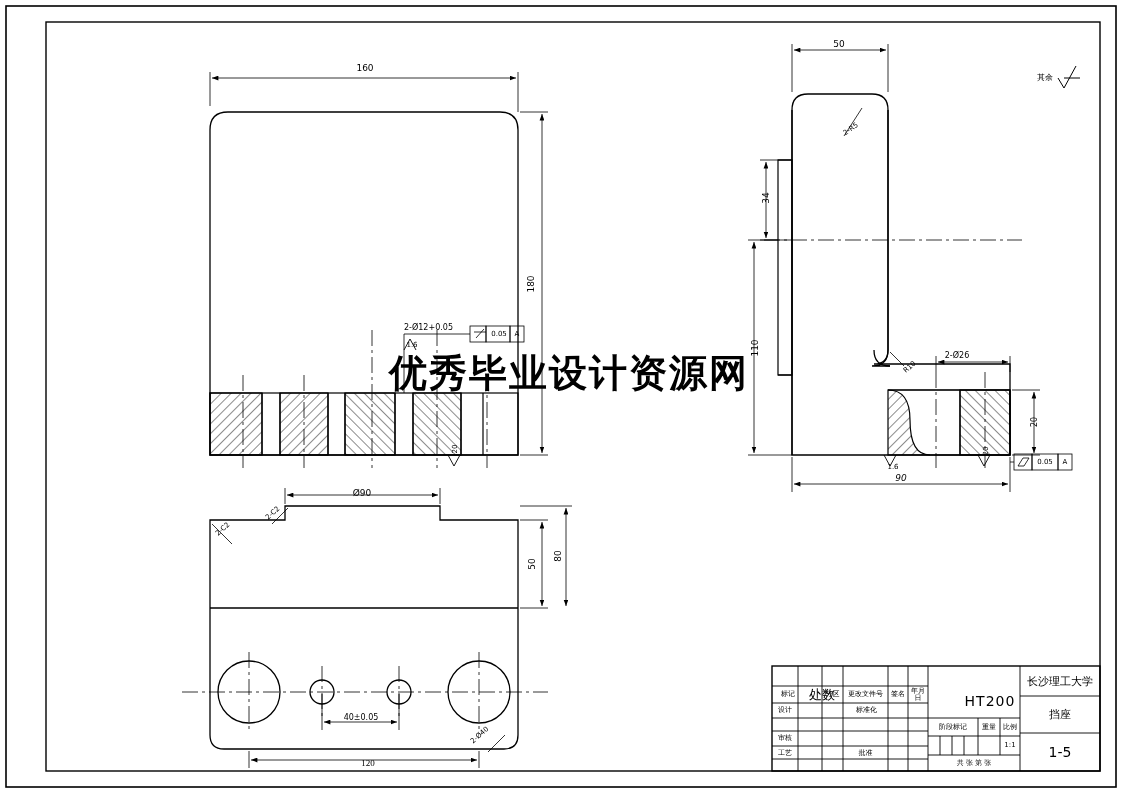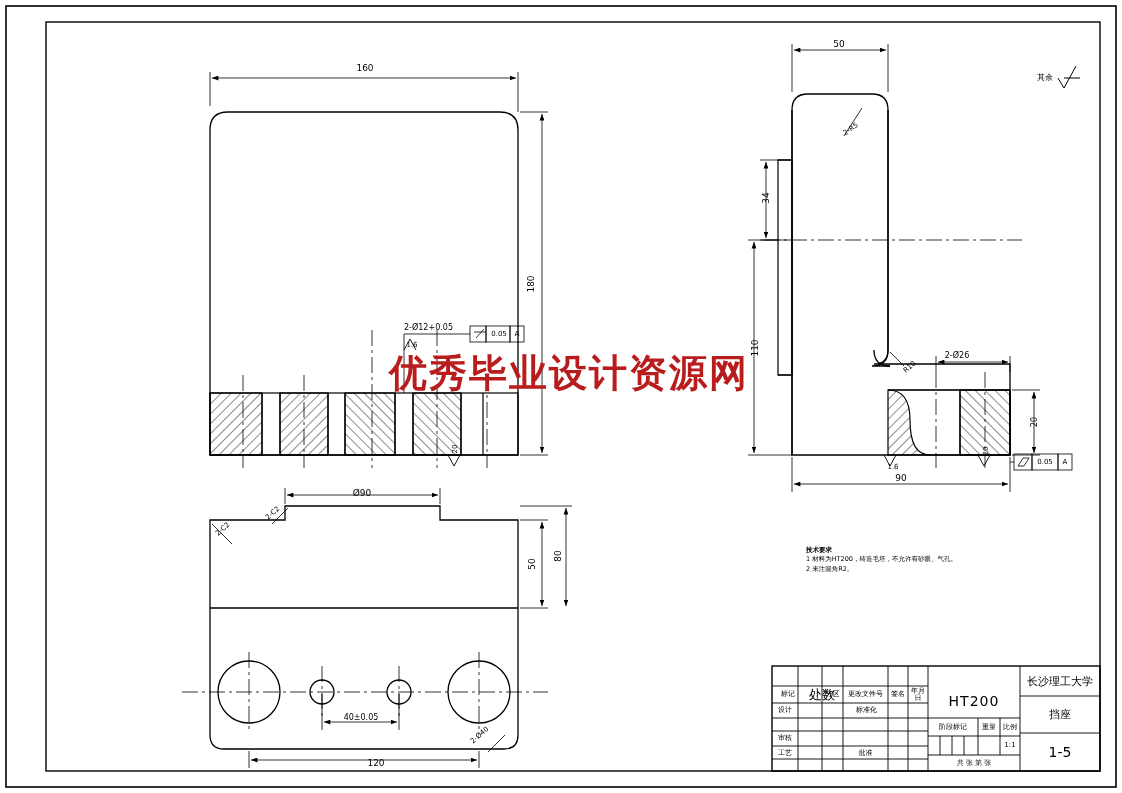--- a/index.html
+++ b/index.html
@@ -1,21 +1,21 @@
 <!DOCTYPE html>
 <html><head>
 <meta charset="utf-8">
 <style>
   html,body{margin:0;padding:0;background:#ffffff;}
   body{width:1122px;height:793px;position:relative;
        font-family:"DejaVu Sans","Liberation Sans",sans-serif;
        overflow:hidden;}
   #sheet{position:absolute;inset:0;background:#fff;}
   svg#cad{position:absolute;left:0;top:0;width:1122px;height:793px;}
-  .wm{position:absolute;color:#b91c1c;font-weight:bold;white-space:nowrap;
+  .wm{position:absolute;color:#000000;font-weight:bold;white-space:nowrap;
       font-family:"DejaVu Serif","Liberation Serif",serif;}
   #wm1{left:389px;top:348px;font-size:38px;letter-spacing:2px;
        font-family:"DejaVu Sans","Liberation Sans",sans-serif;}
   #wm2{left:394px;top:415px;font-size:30px;letter-spacing:1px;}
   .tb{position:absolute;font-size:8px;color:#000;line-height:1;
       font-family:"DejaVu Sans","Liberation Sans",sans-serif;
       display:flex;align-items:center;justify-content:center;
       text-align:center;}
 </style>
 </head>
@@ -285,60 +285,55 @@
   <div class="tb" style="left:520px;top:278px;width:22px;height:12px;font-size:9px;transform:rotate(-90deg);">180</div>
   <div class="tb" style="left:404px;top:322px;width:70px;height:11px;font-size:8px;justify-content:flex-start;">2-Ø12+0.05</div>
   <div class="tb" style="left:489px;top:329px;width:20px;height:10px;font-size:7px;">0.05</div>
   <div class="tb" style="left:511px;top:329px;width:12px;height:10px;font-size:7px;">A</div>
   <div class="tb" style="left:401px;top:340px;width:22px;height:10px;font-size:7px;">1.6</div>
   <div class="tb" style="left:445px;top:444px;width:20px;height:10px;font-size:7px;transform:rotate(-90deg);">20</div>
 
   <div class="tb" style="left:824px;top:38px;width:30px;height:12px;font-size:9px;">50</div>
   <div class="tb" style="left:742px;top:342px;width:26px;height:12px;font-size:9px;transform:rotate(-90deg);">110</div>
   <div class="tb" style="left:756px;top:192px;width:20px;height:12px;font-size:9px;transform:rotate(-90deg);">34</div>
-  <div class="tb" style="left:886px;top:472px;width:30px;height:12px;font-size:9px;">90</div>
+  <div class="tb" style="left:886px;top:472px;width:30px;height:12px;font-size:9px;font-style:italic;">90</div>
   <div class="tb" style="left:1024px;top:416px;width:22px;height:12px;font-size:8px;transform:rotate(-90deg);">20</div>
   <div class="tb" style="left:937px;top:350px;width:40px;height:11px;font-size:8px;">2-Ø26</div>
   <div class="tb" style="left:836px;top:124px;width:30px;height:11px;font-size:7px;transform:rotate(-35deg);">2-R5</div>
   <div class="tb" style="left:898px;top:362px;width:24px;height:11px;font-size:7px;transform:rotate(-40deg);">R10</div>
   <div class="tb" style="left:882px;top:462px;width:22px;height:10px;font-size:7px;">1.6</div>
   <div class="tb" style="left:976px;top:446px;width:20px;height:10px;font-size:7px;transform:rotate(-90deg);">20</div>
   <div class="tb" style="left:1034px;top:457px;width:22px;height:10px;font-size:7px;">0.05</div>
   <div class="tb" style="left:1059px;top:457px;width:12px;height:10px;font-size:7px;">A</div>
   <div class="tb" style="left:1032px;top:72px;width:26px;height:12px;font-size:8px;">其余</div>
 
   <div class="tb" style="left:344px;top:487px;width:36px;height:12px;font-size:9px;">Ø90</div>
   <div class="tb" style="left:206px;top:524px;width:34px;height:11px;font-size:7px;transform:rotate(-42deg);">2-C2</div>
   <div class="tb" style="left:258px;top:508px;width:30px;height:11px;font-size:7px;transform:rotate(-42deg);">2-C2</div>
   <div class="tb" style="left:520px;top:558px;width:24px;height:12px;font-size:9px;transform:rotate(-90deg);">50</div>
   <div class="tb" style="left:546px;top:550px;width:24px;height:12px;font-size:9px;transform:rotate(-90deg);">80</div>
   <div class="tb" style="left:334px;top:712px;width:54px;height:12px;font-size:8px;">40±0.05</div>
-  <div class="tb" style="left:358px;top:748px;width:36px;height:30px;font-size:9px;">120</div>
+  <div class="tb" style="left:350px;top:748px;width:36px;height:30px;font-size:9px;font-family:Liberation Serif, serif;">120</div>
   <div class="tb" style="left:462px;top:730px;width:36px;height:11px;font-size:7px;transform:rotate(-42deg);">2-Ø40</div>
 
-  <div style="position:absolute;left:806px;top:546px;width:210px;color:#000;">
-    <div style="font-size:6.5px;font-weight:bold;line-height:1.45;">技术要求</div>
-    <div style="font-size:6.5px;line-height:1.5;">1  材料为HT200，铸造毛坯，不允许有砂眼、气孔。</div>
-    <div style="font-size:6.5px;line-height:1.5;">2  未注圆角R2。</div>
-  </div>
 
   <div class="tb" style="left:772px;top:686px;width:32px;height:17px;font-size:7px;">标记</div>
   <div class="tb" style="left:798px;top:686px;width:48px;height:17px;font-size:13px;">处数</div>
   <div class="tb" style="left:822px;top:686px;width:21px;height:17px;font-size:7px;">分区</div>
   <div class="tb" style="left:843px;top:686px;width:45px;height:17px;font-size:7px;">更改文件号</div>
   <div class="tb" style="left:888px;top:686px;width:20px;height:17px;font-size:7px;">签名</div>
   <div class="tb" style="left:908px;top:686px;width:20px;height:17px;font-size:7px;">年月日</div>
 
   <div class="tb" style="left:772px;top:703px;width:26px;height:15px;font-size:7px;">设计</div>
   <div class="tb" style="left:843px;top:703px;width:47px;height:15px;font-size:7px;">标准化</div>
   <div class="tb" style="left:772px;top:731px;width:26px;height:15px;font-size:7px;">审核</div>
   <div class="tb" style="left:772px;top:746px;width:26px;height:15px;font-size:7px;">工艺</div>
   <div class="tb" style="left:843px;top:746px;width:45px;height:15px;font-size:7px;">批准</div>
 
-  <div class="tb" style="left:928px;top:690px;width:92px;height:22px;font-size:14px;letter-spacing:1px;">HT200</div>
+  <div class="tb" style="left:928px;top:690px;width:92px;height:22px;font-size:14px;letter-spacing:1px;padding-left:16px;">HT200</div>
   <div class="tb" style="left:928px;top:718px;width:50px;height:18px;font-size:7px;">阶段标记</div>
   <div class="tb" style="left:978px;top:718px;width:22px;height:18px;font-size:7px;">重量</div>
   <div class="tb" style="left:1000px;top:718px;width:20px;height:18px;font-size:7px;border-radius:9px;">比例</div>
   <div class="tb" style="left:1000px;top:736px;width:20px;height:19px;font-size:7px;">1:1</div>
   <div class="tb" style="left:928px;top:755px;width:92px;height:16px;font-size:7px;">共   张      第   张</div>
 
   <div class="tb" style="left:1020px;top:666px;width:80px;height:30px;font-size:11px;">长沙理工大学</div>
   <div class="tb" style="left:1020px;top:696px;width:80px;height:37px;font-size:11px;">挡座</div>
   <div class="tb" style="left:1020px;top:733px;width:80px;height:38px;font-size:14px;">1-5</div>
 

